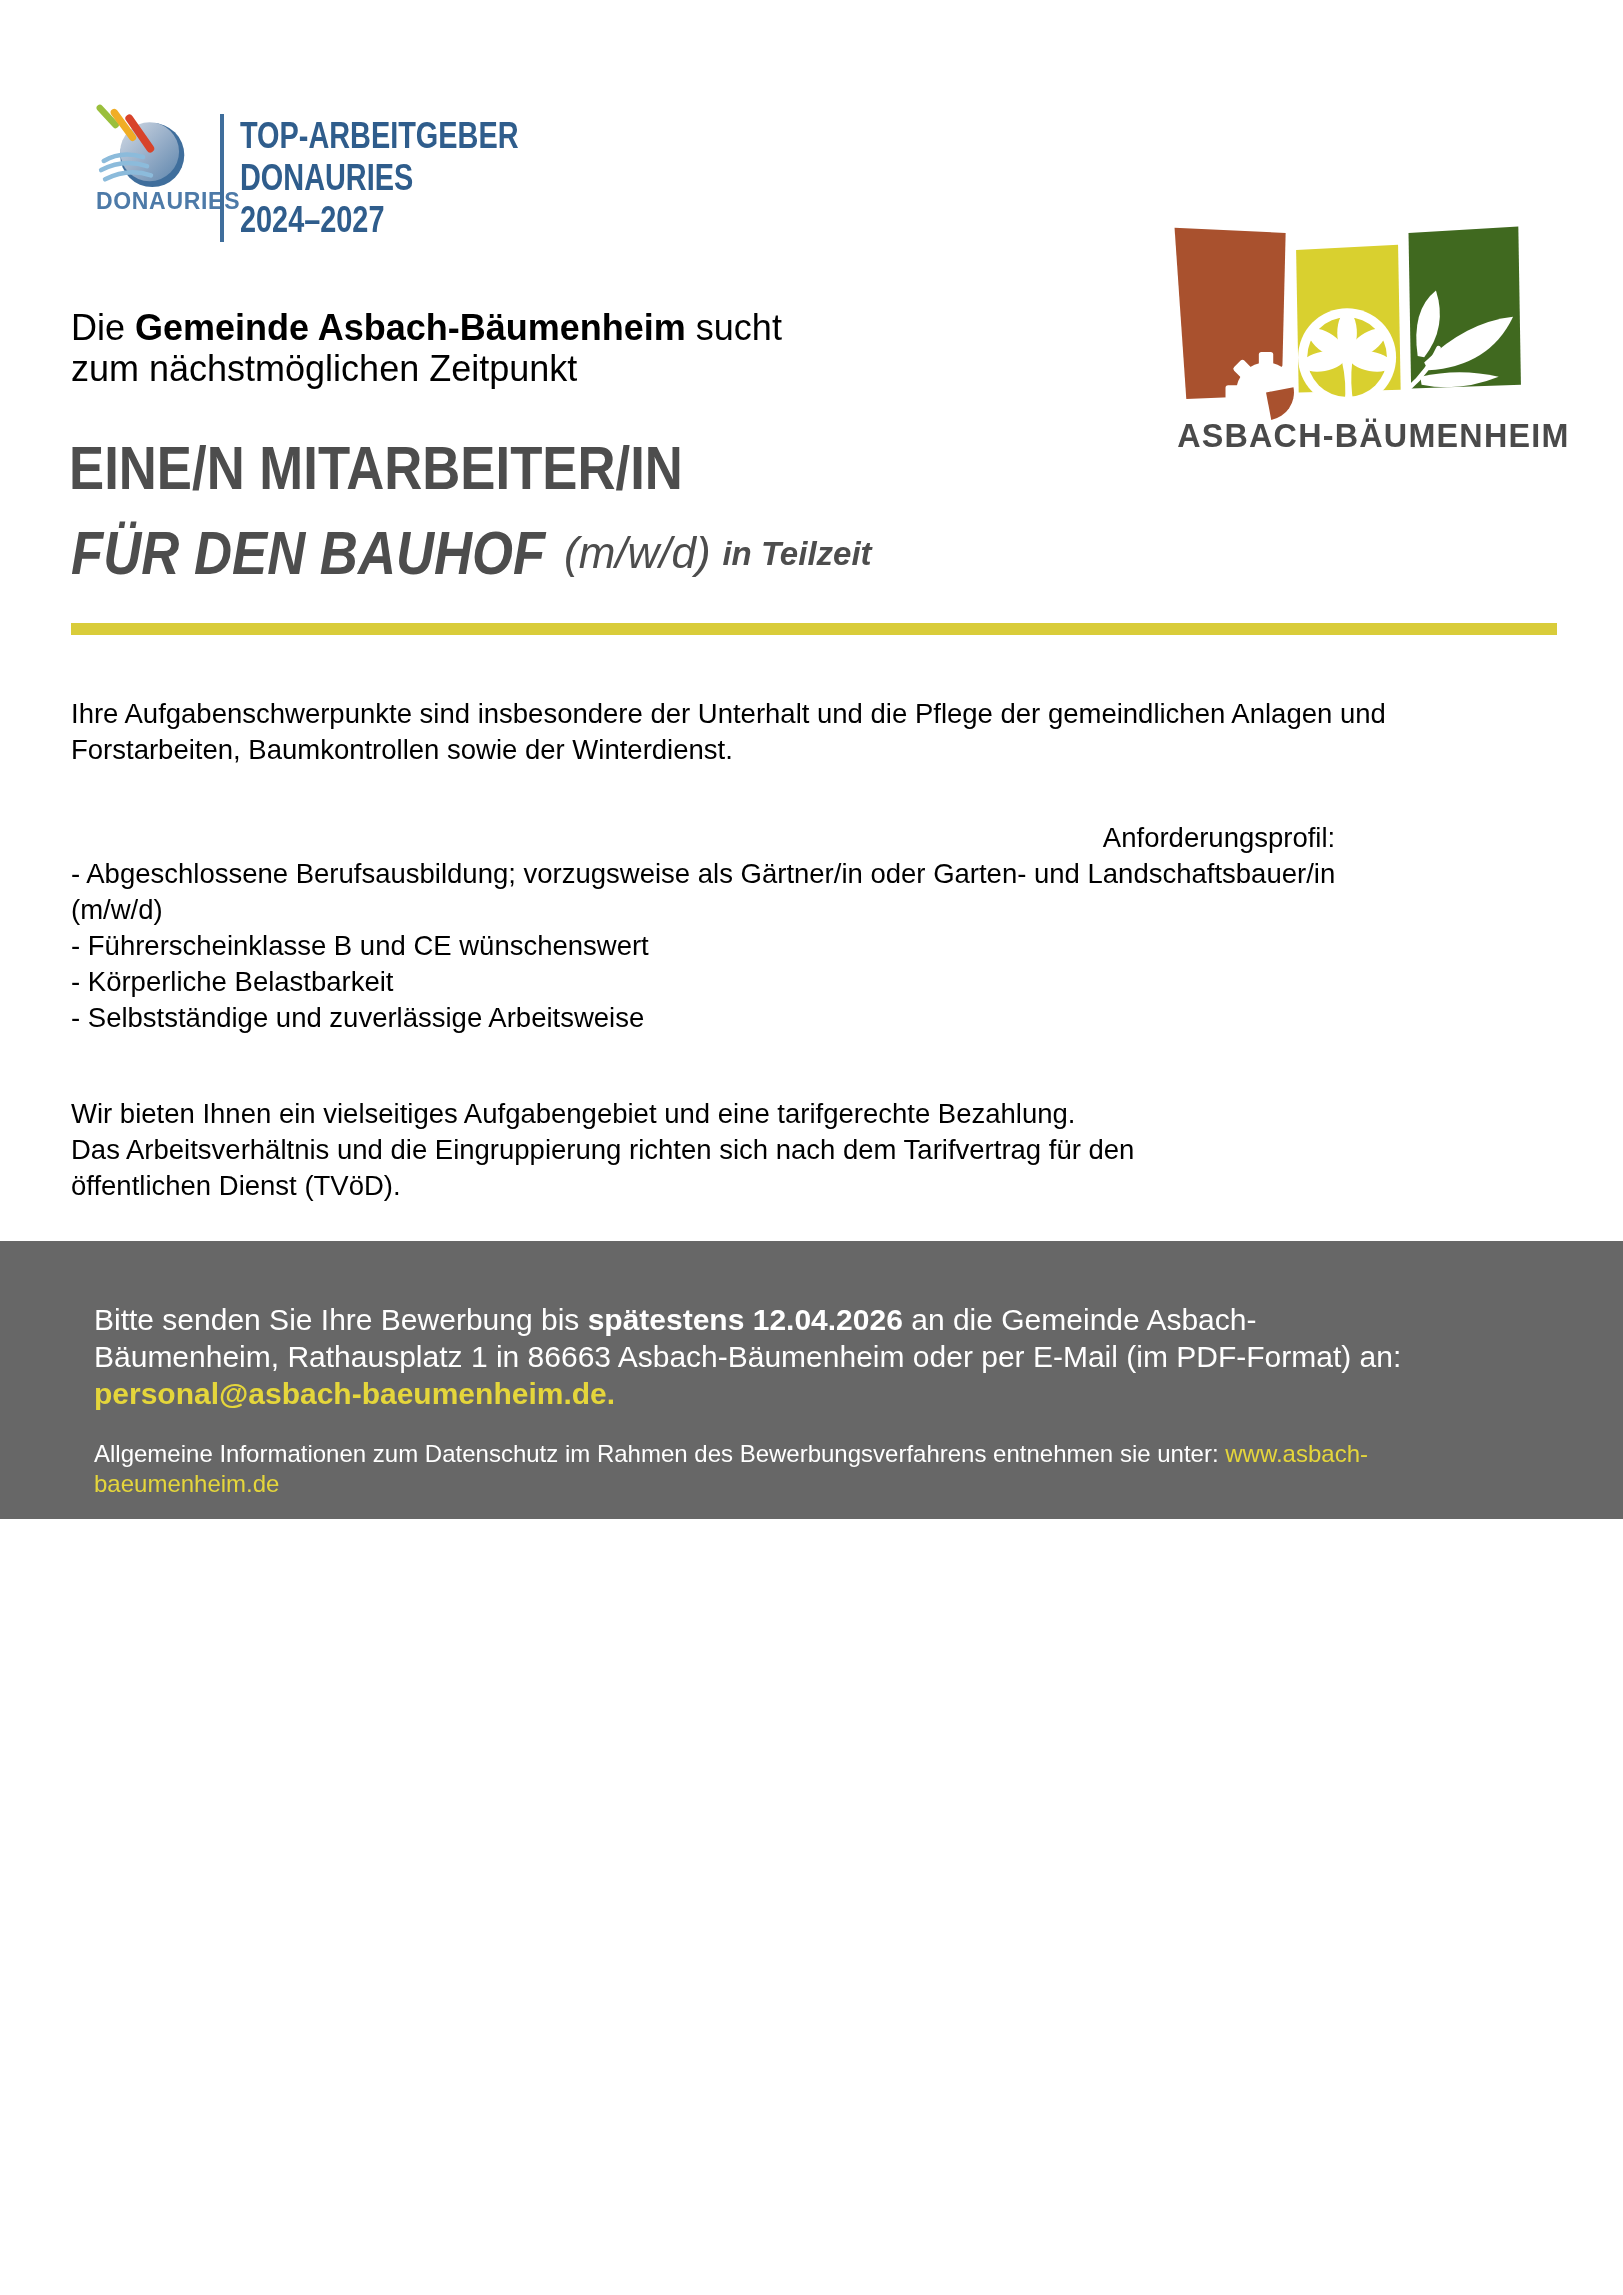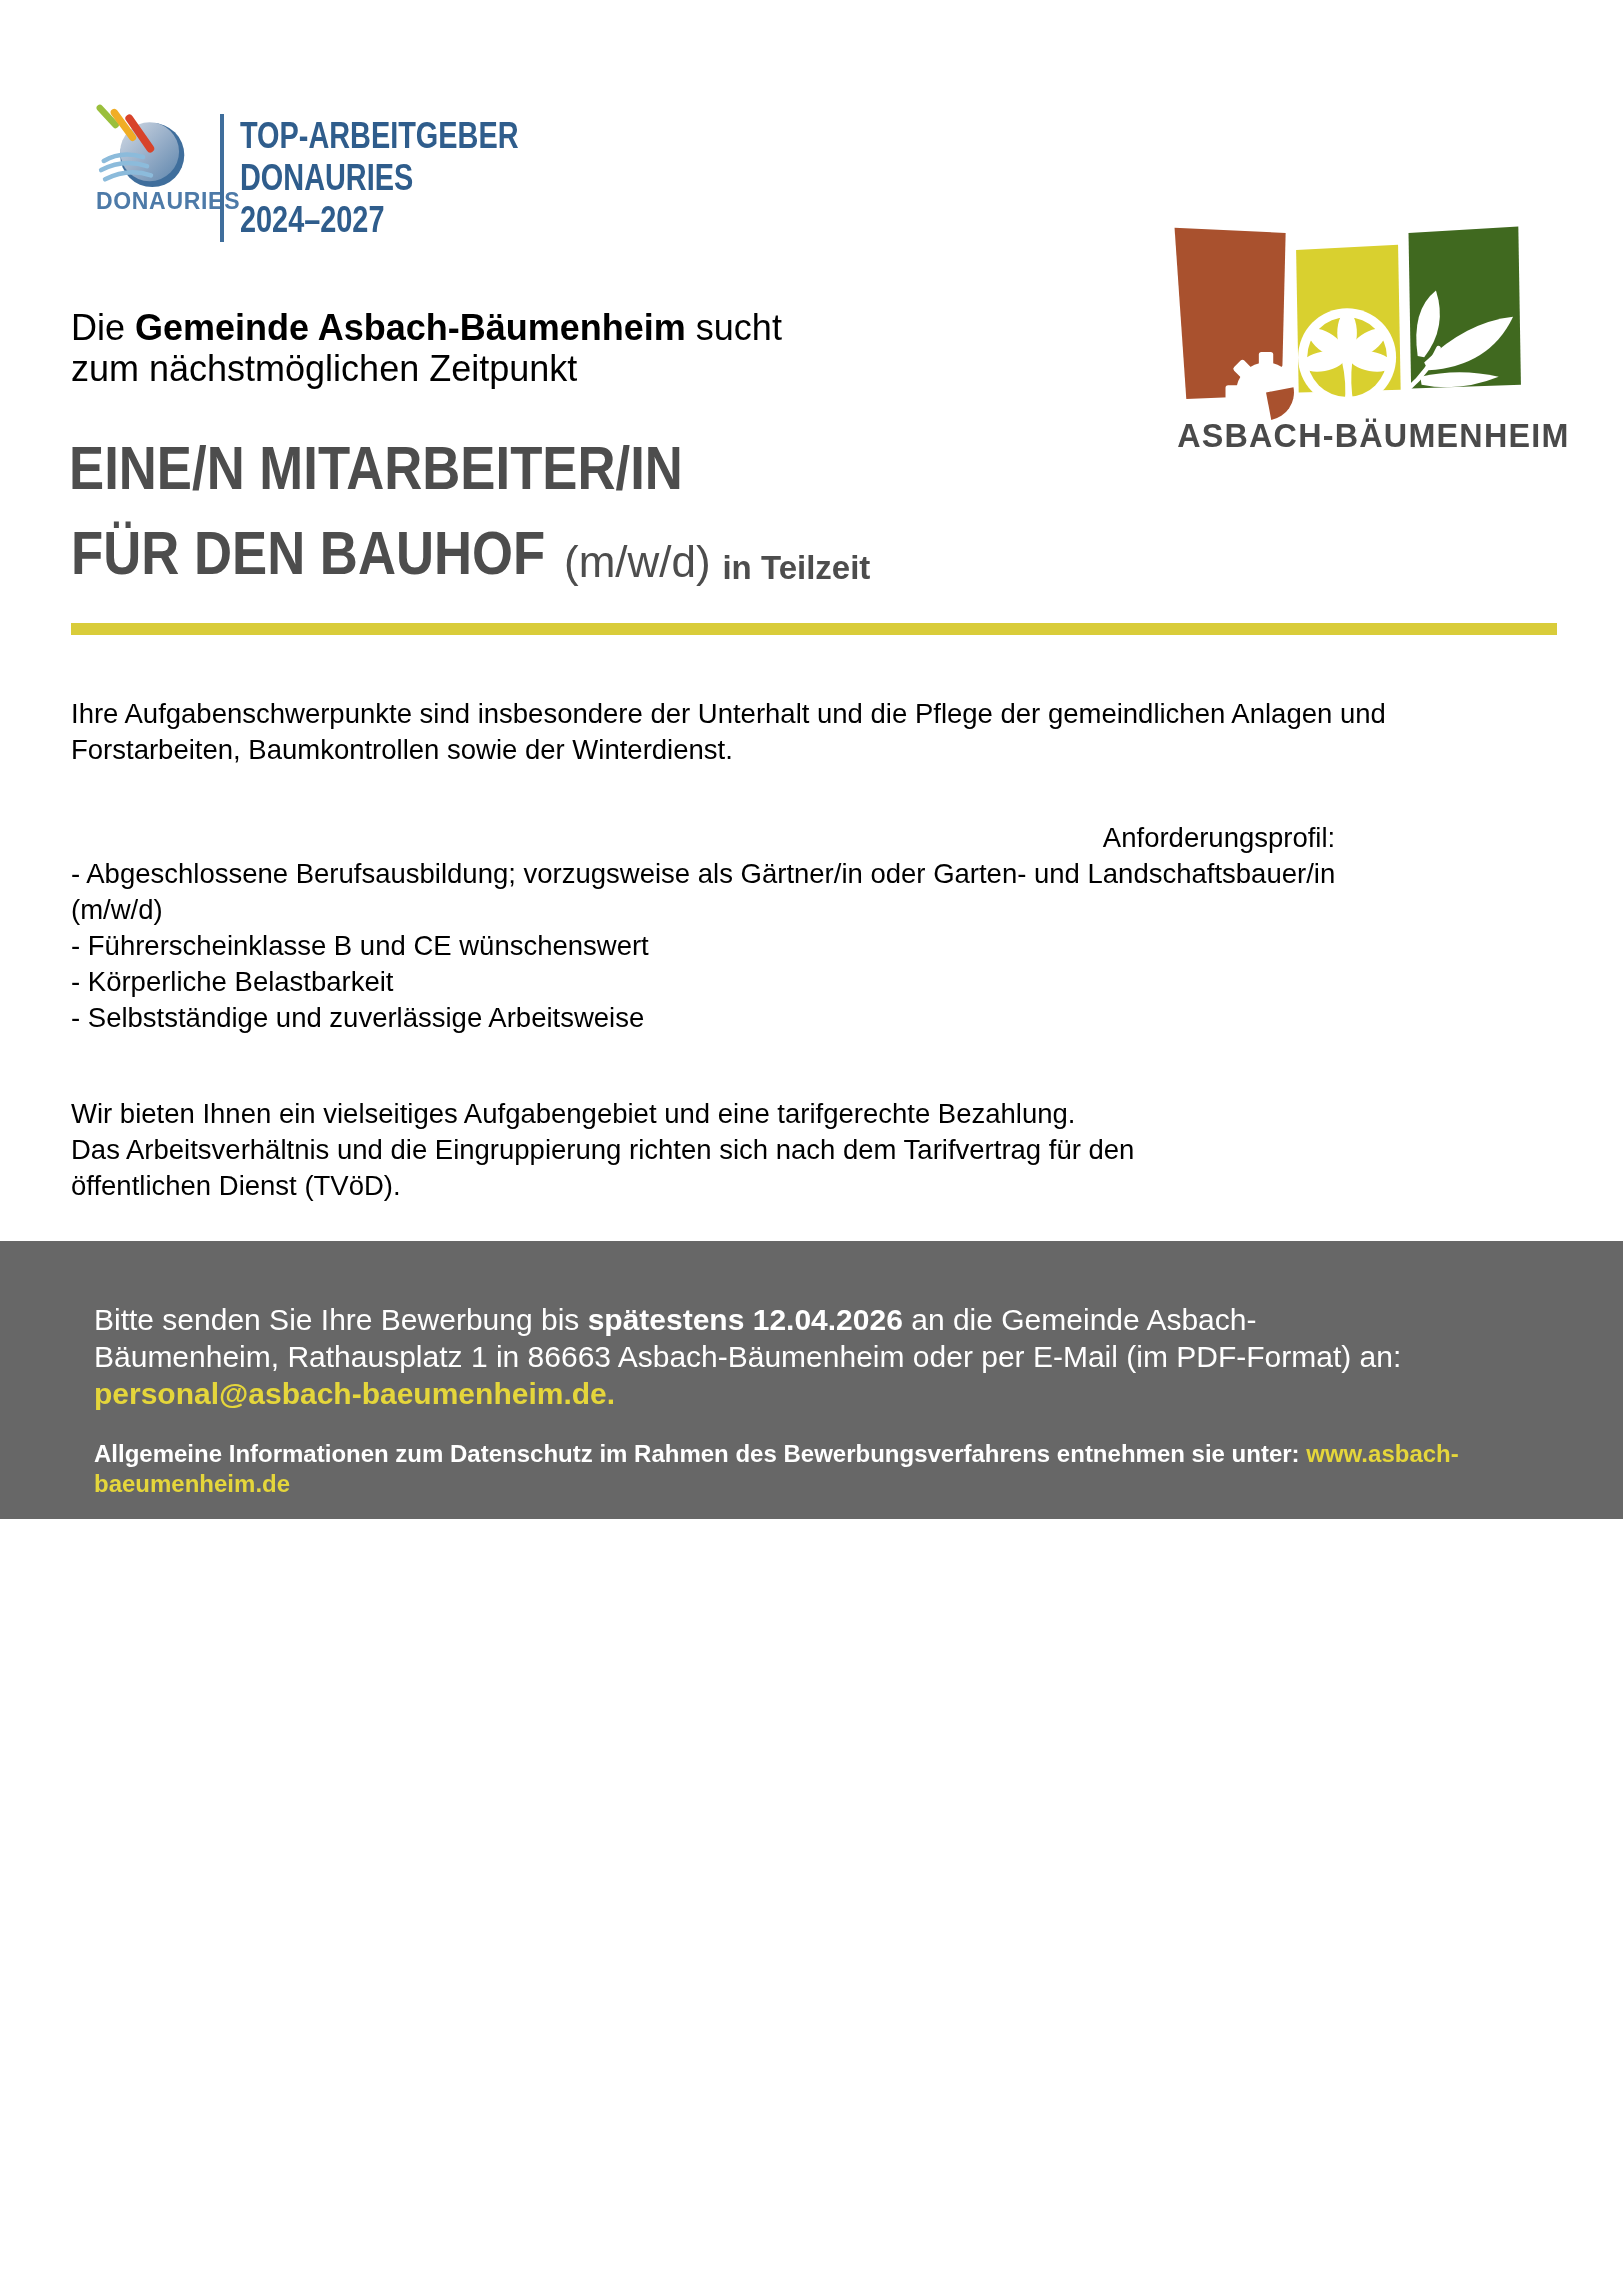--- a/index.html
+++ b/index.html
@@ -39,21 +39,21 @@
   .intro b{font-weight:bold;}
   
   .title-line1{
     position:absolute;left:69px;top:437px;
     font-size:62px;font-weight:bold;color:#4d4d4d;line-height:1;
     white-space:nowrap;
   }
   .title-line1 .squeeze{display:inline-block;transform:scaleX(0.85);transform-origin:left bottom;}
   .title-line2{
     position:absolute;left:71px;top:522px;
-    display:flex;align-items:flex-end;color:#4d4d4d;white-space:nowrap;
+    display:flex;align-items:center;color:#4d4d4d;white-space:nowrap;font-style:italic;
   }
   .title-line2 .main{
     font-size:62px;font-weight:bold;line-height:1;
     display:inline-block;transform:scaleX(0.85);transform-origin:left bottom;
     margin-right:-65px;
   }
   .title-line2 .mwd{font-size:44px;font-weight:normal;line-height:1;margin-right:11.8px;}
   .title-line2 .suffix{font-size:33px;font-weight:bold;line-height:1;}
   
   .rule{position:absolute;left:71px;top:623px;width:1486px;height:11.8px;background:#d9cc3a;}
@@ -67,21 +67,21 @@
   
   .applybox{
     position:absolute;left:0;top:1241px;width:1623px;height:278px;
     background:#676767;color:#ffffff;box-sizing:border-box;
     padding:60px 79px 13px 94px;
   }
   .applybox .line{font-size:30px;line-height:37px;white-space:nowrap;}
   .applybox .line b{font-weight:bold;}
   .email{color:#e5d63b;font-weight:bold;}
   .privacy{
-    margin-top:27px;font-size:24px;font-weight:bold;line-height:30px;
+    margin-top:27px;font-size:24px;font-weight:normal;line-height:30px;
     width:1446px;
   }
   .weblink{color:#e5d63b;}
   a{text-decoration:none;color:inherit;}
 </style>
 </head>
 <body>
 
 <div class="page">
 

